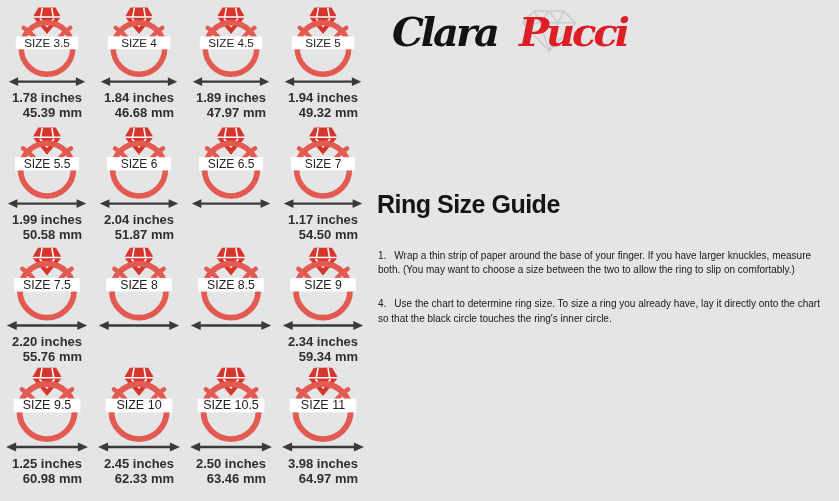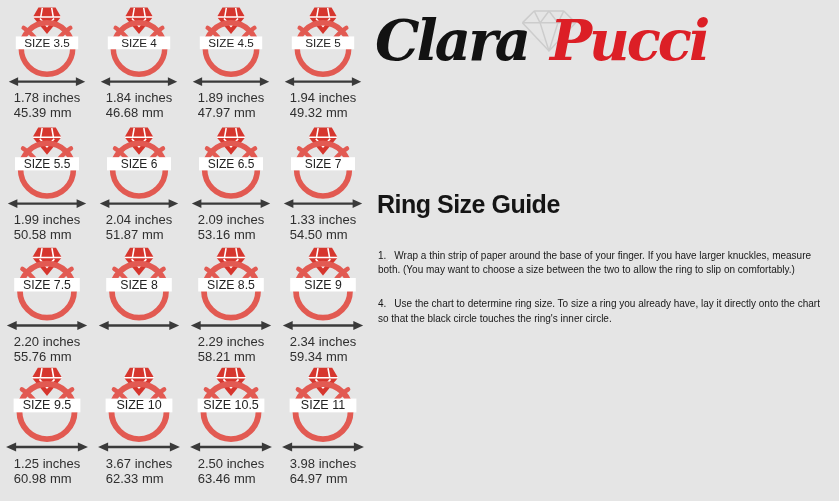--- a/index.html
+++ b/index.html
@@ -37,40 +37,41 @@
   .labelbg { fill: #ffffff; }
   .sizelabel {
     font-family: "Liberation Sans", sans-serif;
     font-size: 15px;
     fill: #222222;
   }
   .arrow line    { stroke: var(--arrow, #3a3a3a); stroke-width: 3; }
   .arrow polygon { fill: var(--arrow, #3a3a3a); }
   .meas {
     margin-top: 3px;
-    text-align: left;
+    text-align: right;
     font-size: 13px;
     line-height: 1.16;
     color: #2f2f2f;
+    font-weight: bold;
   }
 
   
   .logo { position: absolute; left: 372px; top: 4px; width: 440px; height: 100px; }
   .logo-diamond { position: absolute; left: 140px; top: 2px; width: 74px; height: 50px; }
   .logo-diamond path { stroke: var(--gray, #cccccc); stroke-width: 2; fill: none; }
   .logo-diamond .swoosh { stroke: #e3e3e3; stroke-width: 2.5; }
   .logo-text {
     position: absolute;
-    left: 3px;
+    left: 20px;
     top: 6px;
     white-space: nowrap;
     font-family: "DejaVu Serif", serif;
     font-style: italic;
     font-weight: bold;
-    font-size: 56px;
+    font-size: 40px;
     letter-spacing: -3px;
     line-height: 1.1;
   }
   .clara { color: #121212; }
   .pucci { color: var(--brandred, #dc1f26); margin-left: 22px; }
 
   .heading {
     position: absolute;
     left: 377px;
     top: 190px;
@@ -255,24 +256,20 @@
       <path class="prong" d="M64,43 C69,36 74,32 80,28"></path>
       <circle class="band" cx="50" cy="54.5" r="33"></circle>
       <rect class="labelbg" x="10" y="39" width="80" height="16.5"></rect>
       <text class="sizelabel ring-size-text" x="50" y="52" text-anchor="middle">SIZE 6.5</text>
       <g class="arrow">
         <line x1="11" y1="97" x2="89" y2="97"></line>
         <polygon points="1,97 13,91.5 13,102.5"></polygon>
         <polygon points="99,97 87,91.5 87,102.5"></polygon>
       </g>
     </svg>
-    <div class="meas">
-      <div class="inches">2.09 inches</div>
-      <div class="mm">53.16 mm</div>
-    </div>
   </div>
 
   <div class="cell">
     <svg class="ring-svg" viewBox="0 0 100 104" style="width: 80px;">
       <g>
         <polygon class="gem" points="32,14 39,2 61,2 68,14"></polygon>
         <polygon class="gem" points="32,14 68,14 50,36"></polygon>
         <path class="gemline" d="M32,14 L68,14 M44,2.5 L42,14 M56,2.5 L58,14 M41,16 L50,26 L59,16"></path>
       </g>
       <path class="prong" d="M36,43 C31,36 26,32 20,28"></path>
@@ -280,21 +277,21 @@
       <circle class="band" cx="50" cy="54.5" r="33"></circle>
       <rect class="labelbg" x="10" y="39" width="80" height="16.5"></rect>
       <text class="sizelabel ring-size-text" x="50" y="52" text-anchor="middle">SIZE 7</text>
       <g class="arrow">
         <line x1="11" y1="97" x2="89" y2="97"></line>
         <polygon points="1,97 13,91.5 13,102.5"></polygon>
         <polygon points="99,97 87,91.5 87,102.5"></polygon>
       </g>
     </svg>
     <div class="meas">
-      <div class="inches">1.33 inches</div>
+      <div class="inches">1.17 inches</div>
       <div class="mm">54.50 mm</div>
     </div>
   </div>
 
   <div class="cell">
     <svg class="ring-svg" viewBox="0 0 100 104" style="width: 82px;">
       <g>
         <polygon class="gem" points="32,14 39,2 61,2 68,14"></polygon>
         <polygon class="gem" points="32,14 68,14 50,36"></polygon>
         <path class="gemline" d="M32,14 L68,14 M44,2.5 L42,14 M56,2.5 L58,14 M41,16 L50,26 L59,16"></path>
@@ -347,24 +344,20 @@
       <path class="prong" d="M64,43 C69,36 74,32 80,28"></path>
       <circle class="band" cx="50" cy="54.5" r="33"></circle>
       <rect class="labelbg" x="10" y="39" width="80" height="16.5"></rect>
       <text class="sizelabel ring-size-text" x="50" y="52" text-anchor="middle">SIZE 8.5</text>
       <g class="arrow">
         <line x1="11" y1="97" x2="89" y2="97"></line>
         <polygon points="1,97 13,91.5 13,102.5"></polygon>
         <polygon points="99,97 87,91.5 87,102.5"></polygon>
       </g>
     </svg>
-    <div class="meas">
-      <div class="inches">2.29 inches</div>
-      <div class="mm">58.21 mm</div>
-    </div>
   </div>
 
   <div class="cell">
     <svg class="ring-svg" viewBox="0 0 100 104" style="width: 82px;">
       <g>
         <polygon class="gem" points="32,14 39,2 61,2 68,14"></polygon>
         <polygon class="gem" points="32,14 68,14 50,36"></polygon>
         <path class="gemline" d="M32,14 L68,14 M44,2.5 L42,14 M56,2.5 L58,14 M41,16 L50,26 L59,16"></path>
       </g>
       <path class="prong" d="M36,43 C31,36 26,32 20,28"></path>
@@ -420,21 +413,21 @@
       <circle class="band" cx="50" cy="54.5" r="33"></circle>
       <rect class="labelbg" x="10" y="39" width="80" height="16.5"></rect>
       <text class="sizelabel ring-size-text" x="50" y="52" text-anchor="middle">SIZE 10</text>
       <g class="arrow">
         <line x1="11" y1="97" x2="89" y2="97"></line>
         <polygon points="1,97 13,91.5 13,102.5"></polygon>
         <polygon points="99,97 87,91.5 87,102.5"></polygon>
       </g>
     </svg>
     <div class="meas">
-      <div class="inches">3.67 inches</div>
+      <div class="inches">2.45 inches</div>
       <div class="mm">62.33 mm</div>
     </div>
   </div>
 
   <div class="cell">
     <svg class="ring-svg" viewBox="0 0 100 104" style="width: 84px;">
       <g>
         <polygon class="gem" points="32,14 39,2 61,2 68,14"></polygon>
         <polygon class="gem" points="32,14 68,14 50,36"></polygon>
         <path class="gemline" d="M32,14 L68,14 M44,2.5 L42,14 M56,2.5 L58,14 M41,16 L50,26 L59,16"></path>

